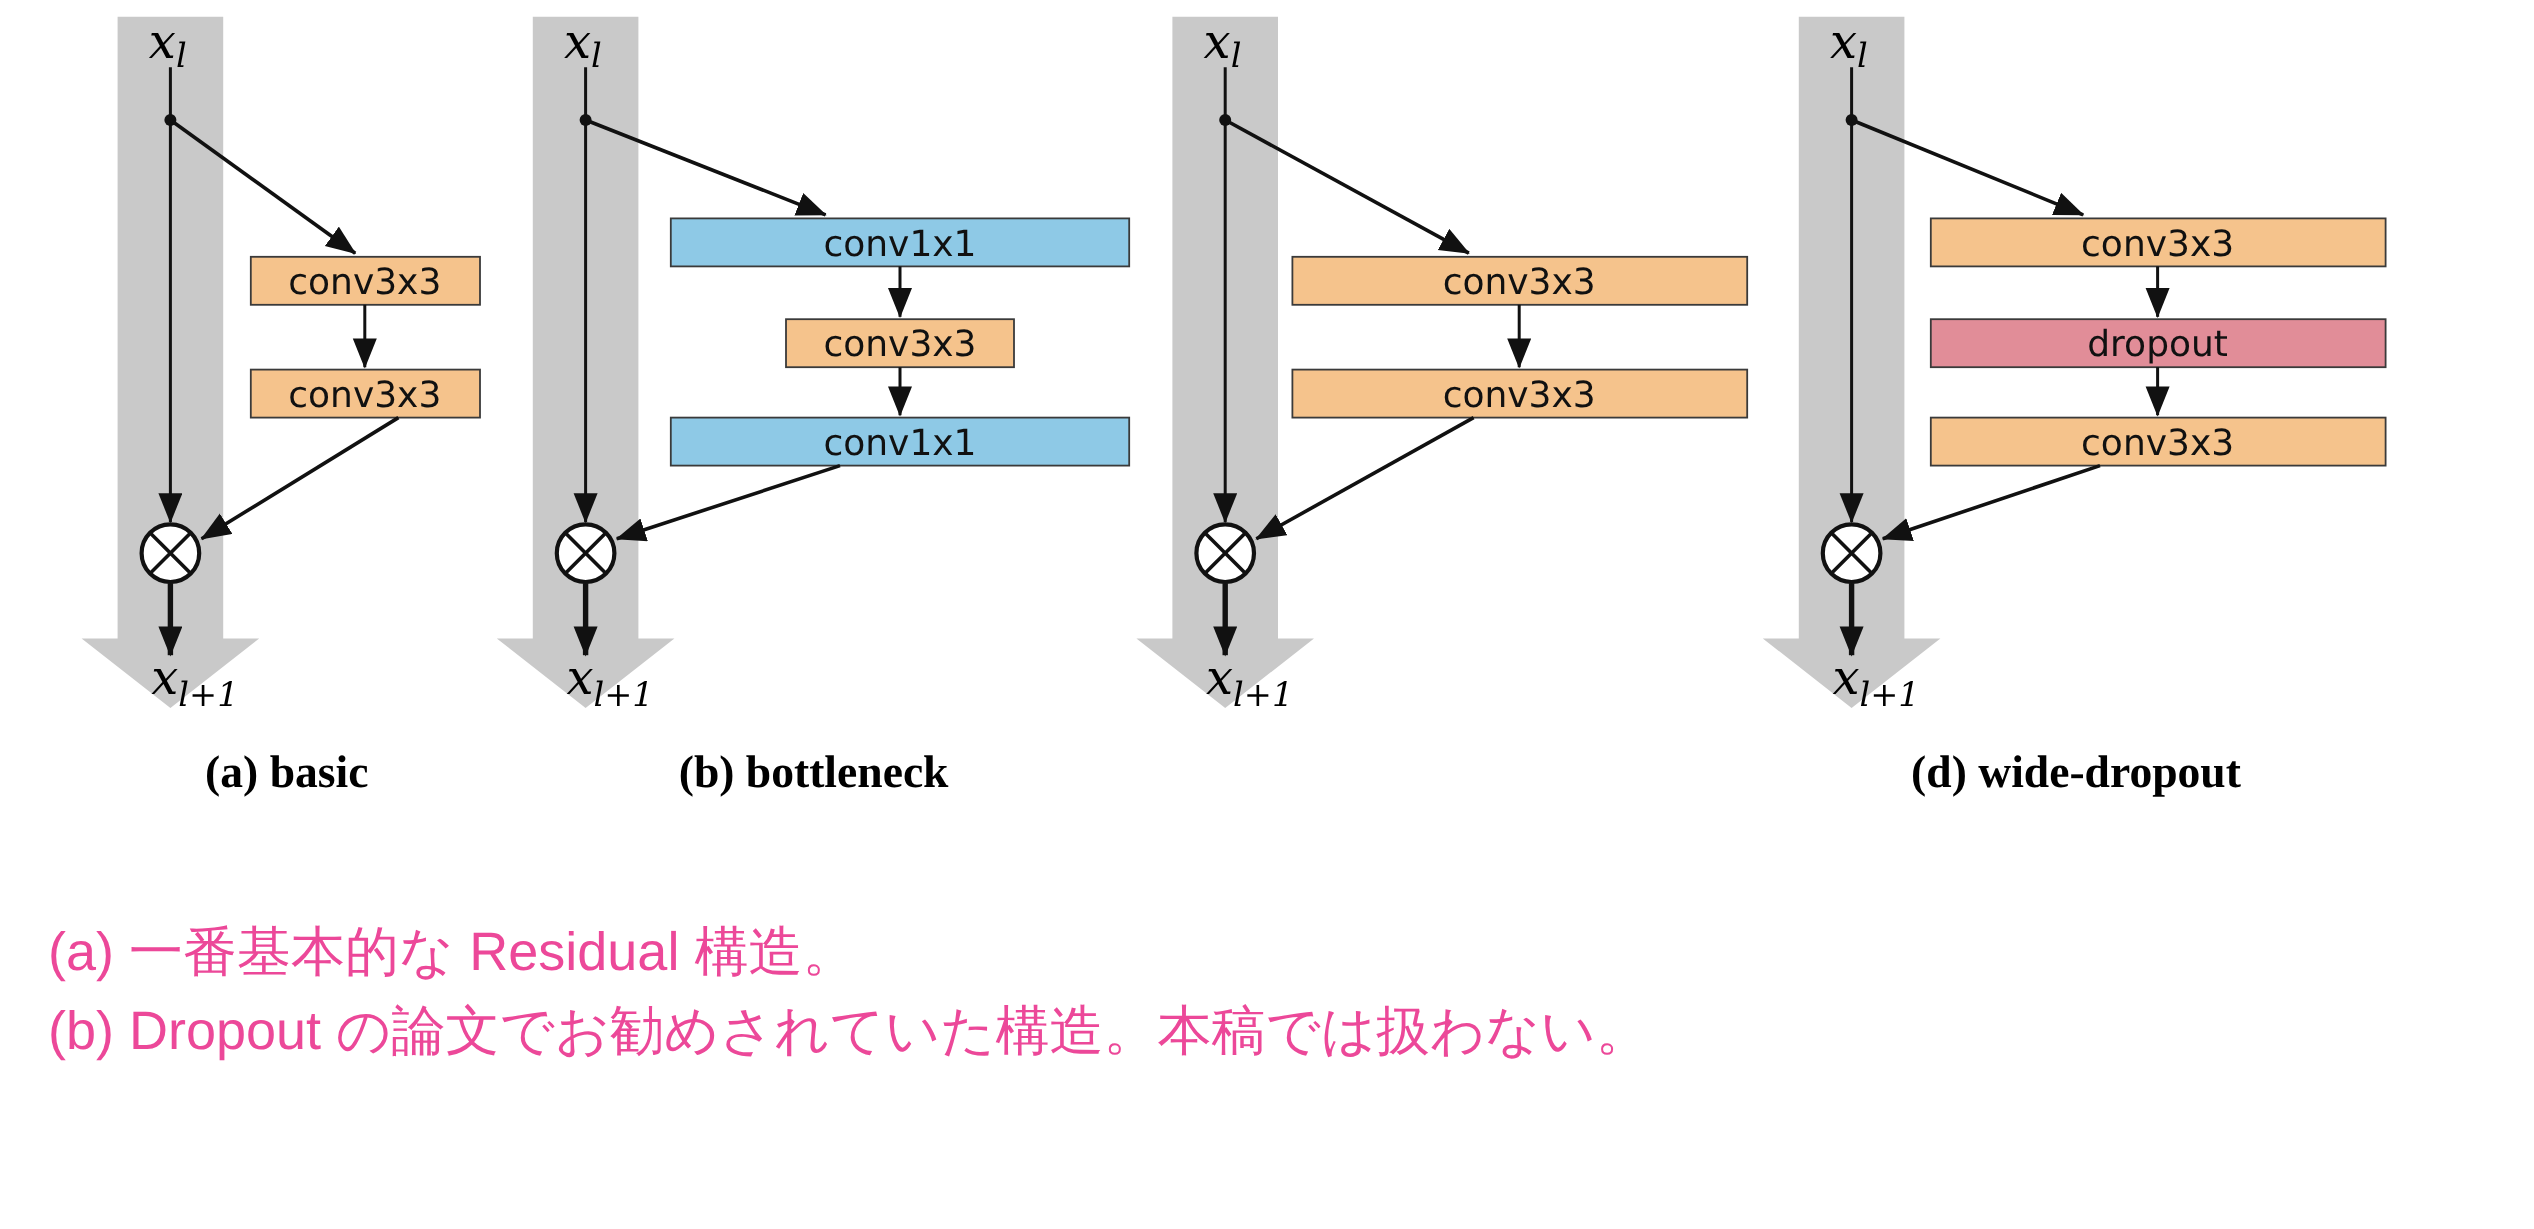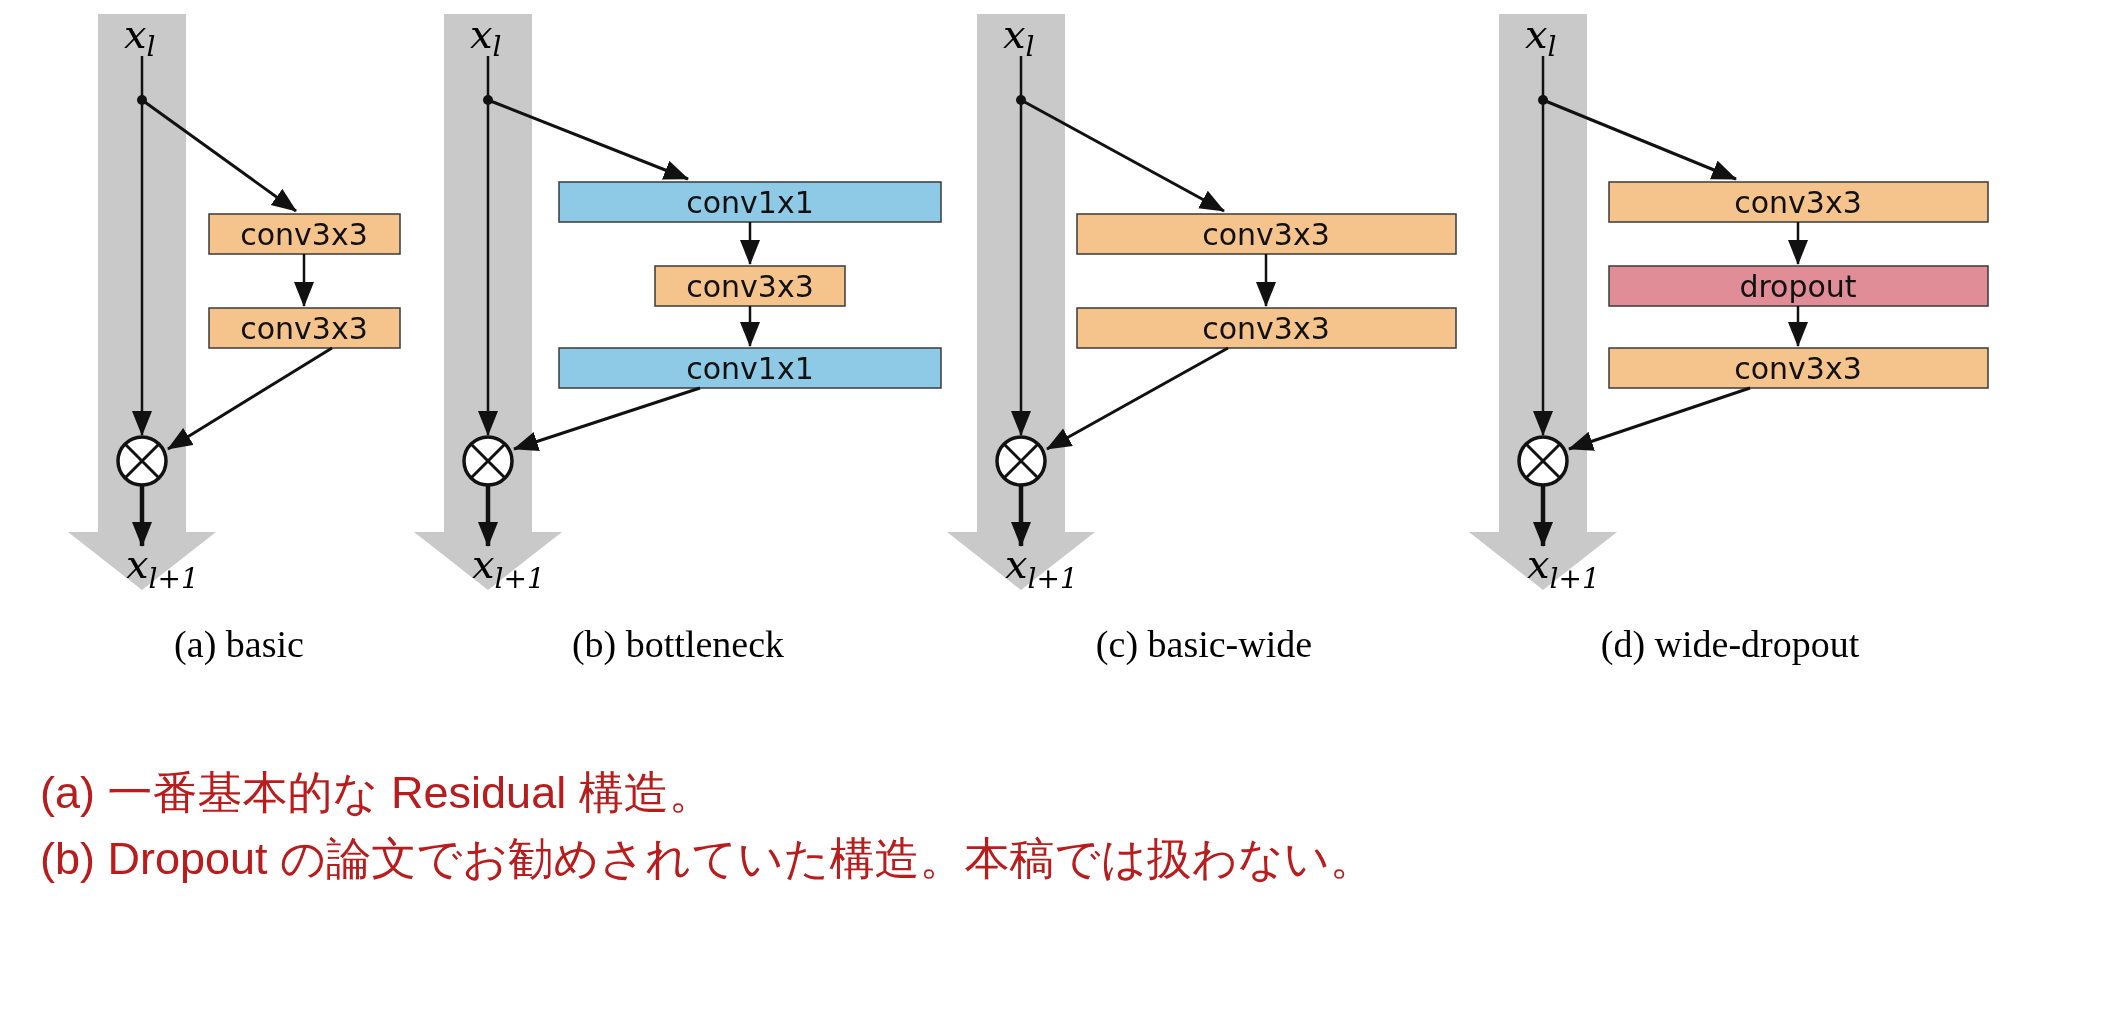--- a/index.html
+++ b/index.html
@@ -5,39 +5,39 @@
   html,body{margin:0;padding:0;}
   body{
     width:2112px;height:1024px;
     background:#ffffff;
     position:relative;
     overflow:hidden;
     font-family:"Liberation Sans",sans-serif;
     color:#111;
   }
   #figure-svg{position:absolute;left:0;top:0;}
-  .captions{position:absolute;left:0;top:622px;width:2112px;height:50px;}
+  .captions{position:absolute;left:0;top:622px;width:2112px;height:50px;font-weight:bold;}
   .caption{
     position:absolute;top:0;
     transform:translateX(-50%);
     font-family:"Liberation Serif",serif;
     font-size:38px;
     white-space:nowrap;
     color:#000;
   }
   .cap-a{left:239px;}
   .cap-b{left:678px;}
   .cap-c{left:1204px;}
   .cap-d{left:1730px;text-align:center;}
   .notes{
     position:absolute;left:40px;top:760px;width:2070px;
     font-family:"Liberation Sans",sans-serif;
     font-size:45px;
     line-height:66px;
-    color:#b91c1c;
+    color:#ec4899;
     white-space:nowrap;
   }
   svg text{font-family:"DejaVu Sans",sans-serif;}
   .boxlabel{font-size:30px;fill:#111;}
   .mathvar{font-family:"DejaVu Serif",serif;font-style:italic;font-size:40px;fill:#000;}
   .mathsub{font-size:28px;}
 </style>
 </head>
 <body>
 
@@ -127,20 +127,19 @@
     <line x1="1526" y1="444" x2="1560" y2="478" stroke="#111" stroke-width="3"></line>
     <line x1="1560" y1="444" x2="1526" y2="478" stroke="#111" stroke-width="3"></line>
     <line x1="1543" y1="486" x2="1543" y2="546" stroke="#111" stroke-width="4.5" marker-end="url(#ah)"></line>
     <text class="mathvar" x="1527" y="578"><tspan>x</tspan><tspan class="mathsub" dy="10">l+1</tspan></text>
   </g>
 </svg>
 
 <div class="captions">
   <div class="caption cap-a">(a) basic</div>
   <div class="caption cap-b">(b) bottleneck</div>
-  <div class="caption cap-c">(c) basic-wide</div>
   <div class="caption cap-d">(d) wide-dropout</div>
 </div>
 
 <div class="notes">
   <div>(a) 一番基本的な Residual 構造。</div>
   <div>(b) Dropout の論文でお勧めされていた構造。本稿では扱わない。</div>
 </div>
 
 </body></html>

